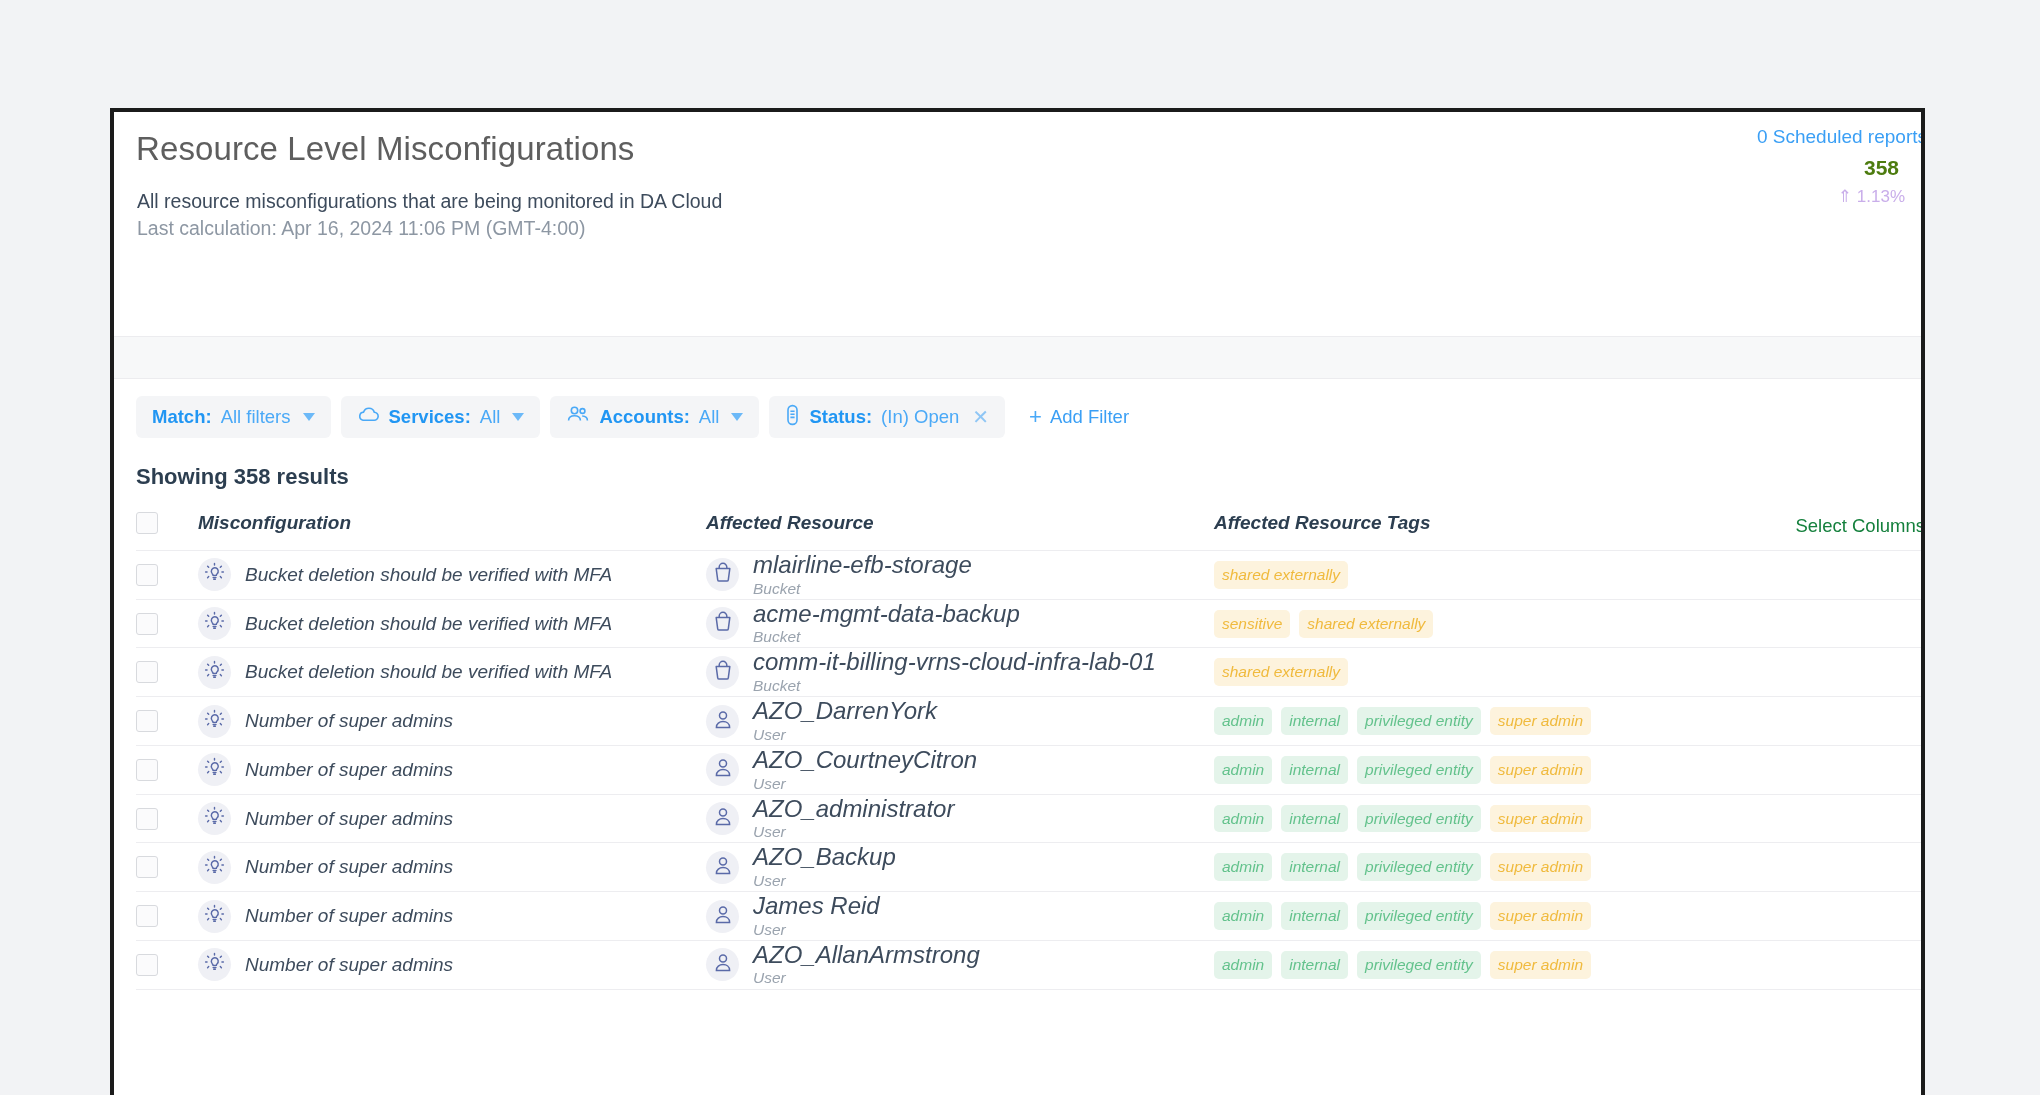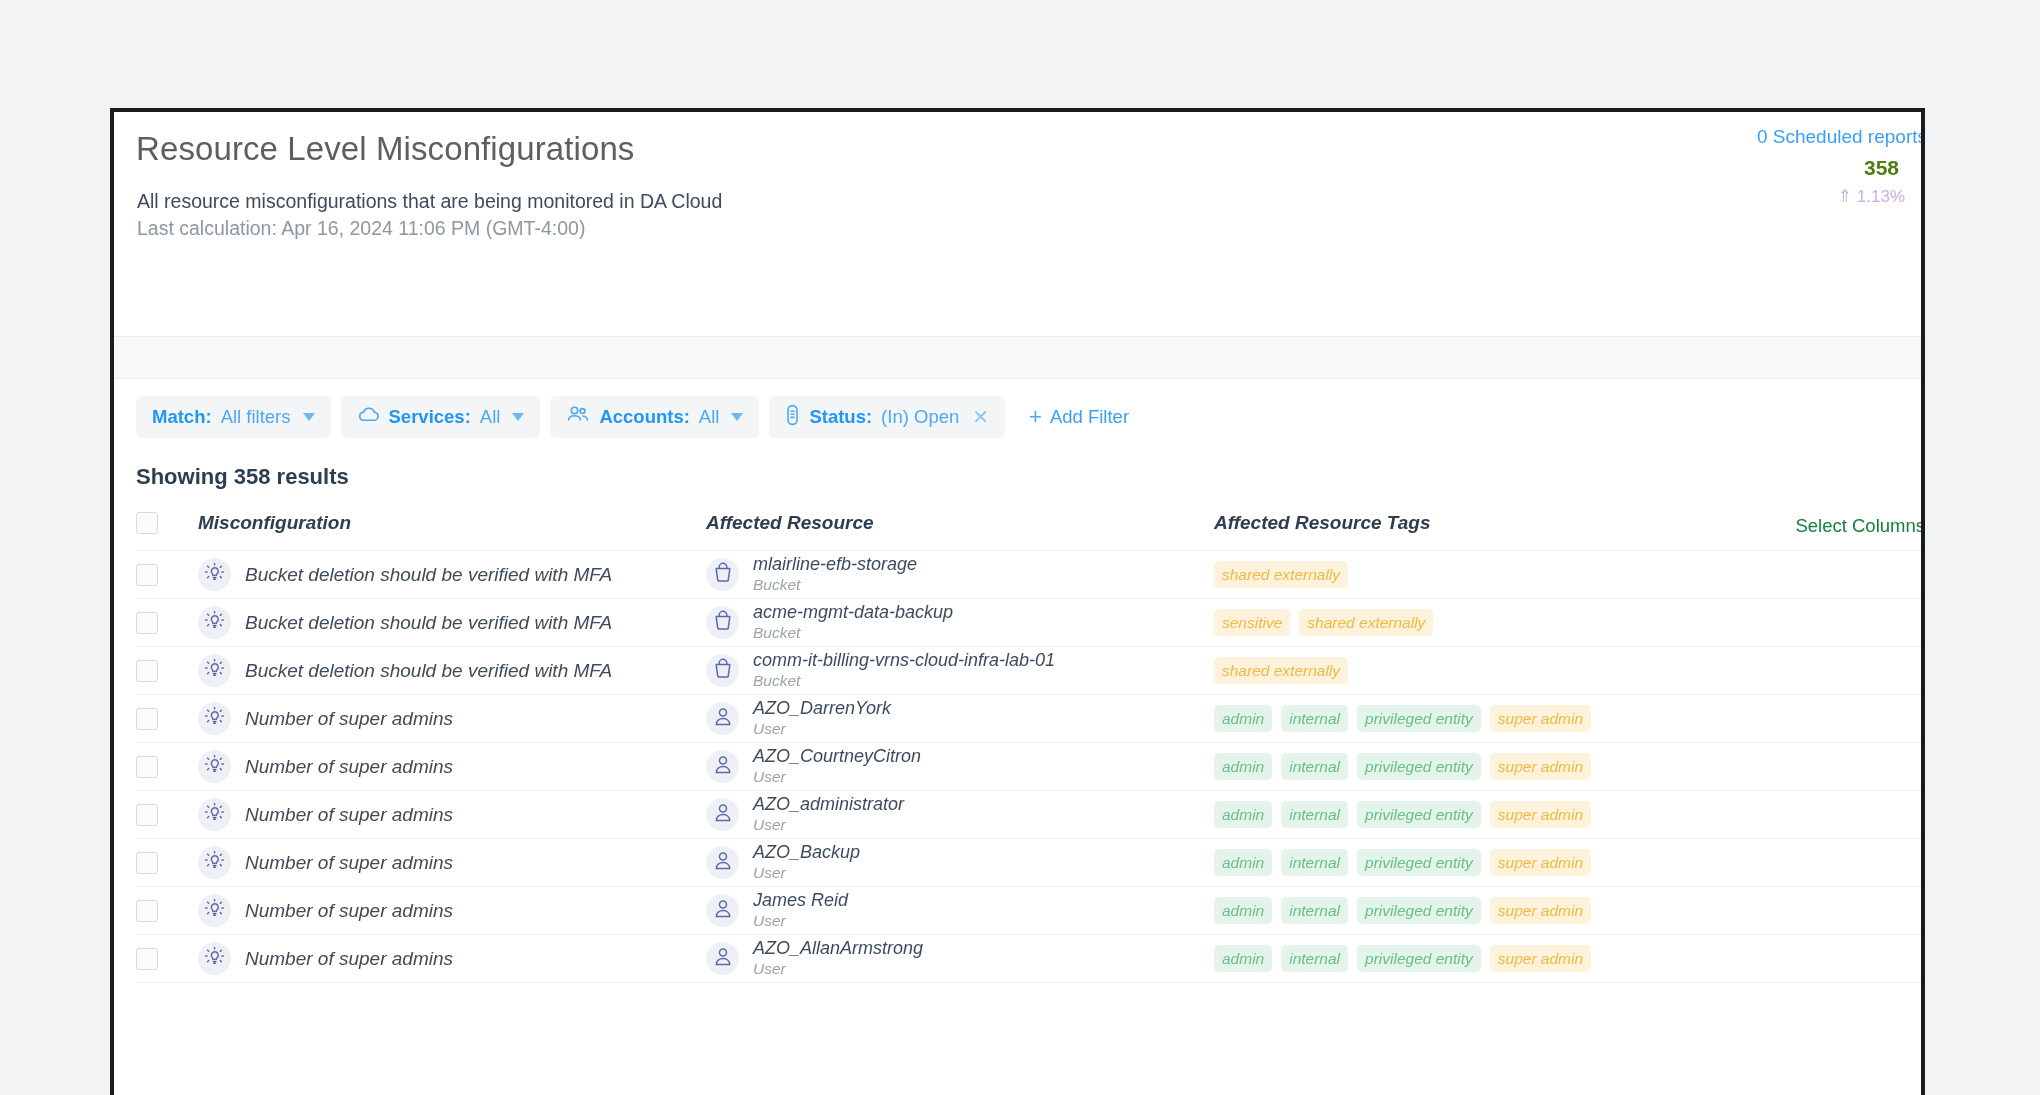--- a/index.html
+++ b/index.html
@@ -279,21 +279,21 @@
     justify-content: center;
   }
 
   .misc-text {
     font-size: 19px;
     color: #3d4b5c;
     white-space: nowrap;
   }
 
   .res-main {
-    font-size: 18px;
+    font-size: 24px;
     color: #3d4b5c;
     white-space: nowrap;
     line-height: 1.15;
   }
 
   .res-sub {
     font-size: 15.5px;
     color: #9aa3ae;
     white-space: nowrap;
     line-height: 1.3;

